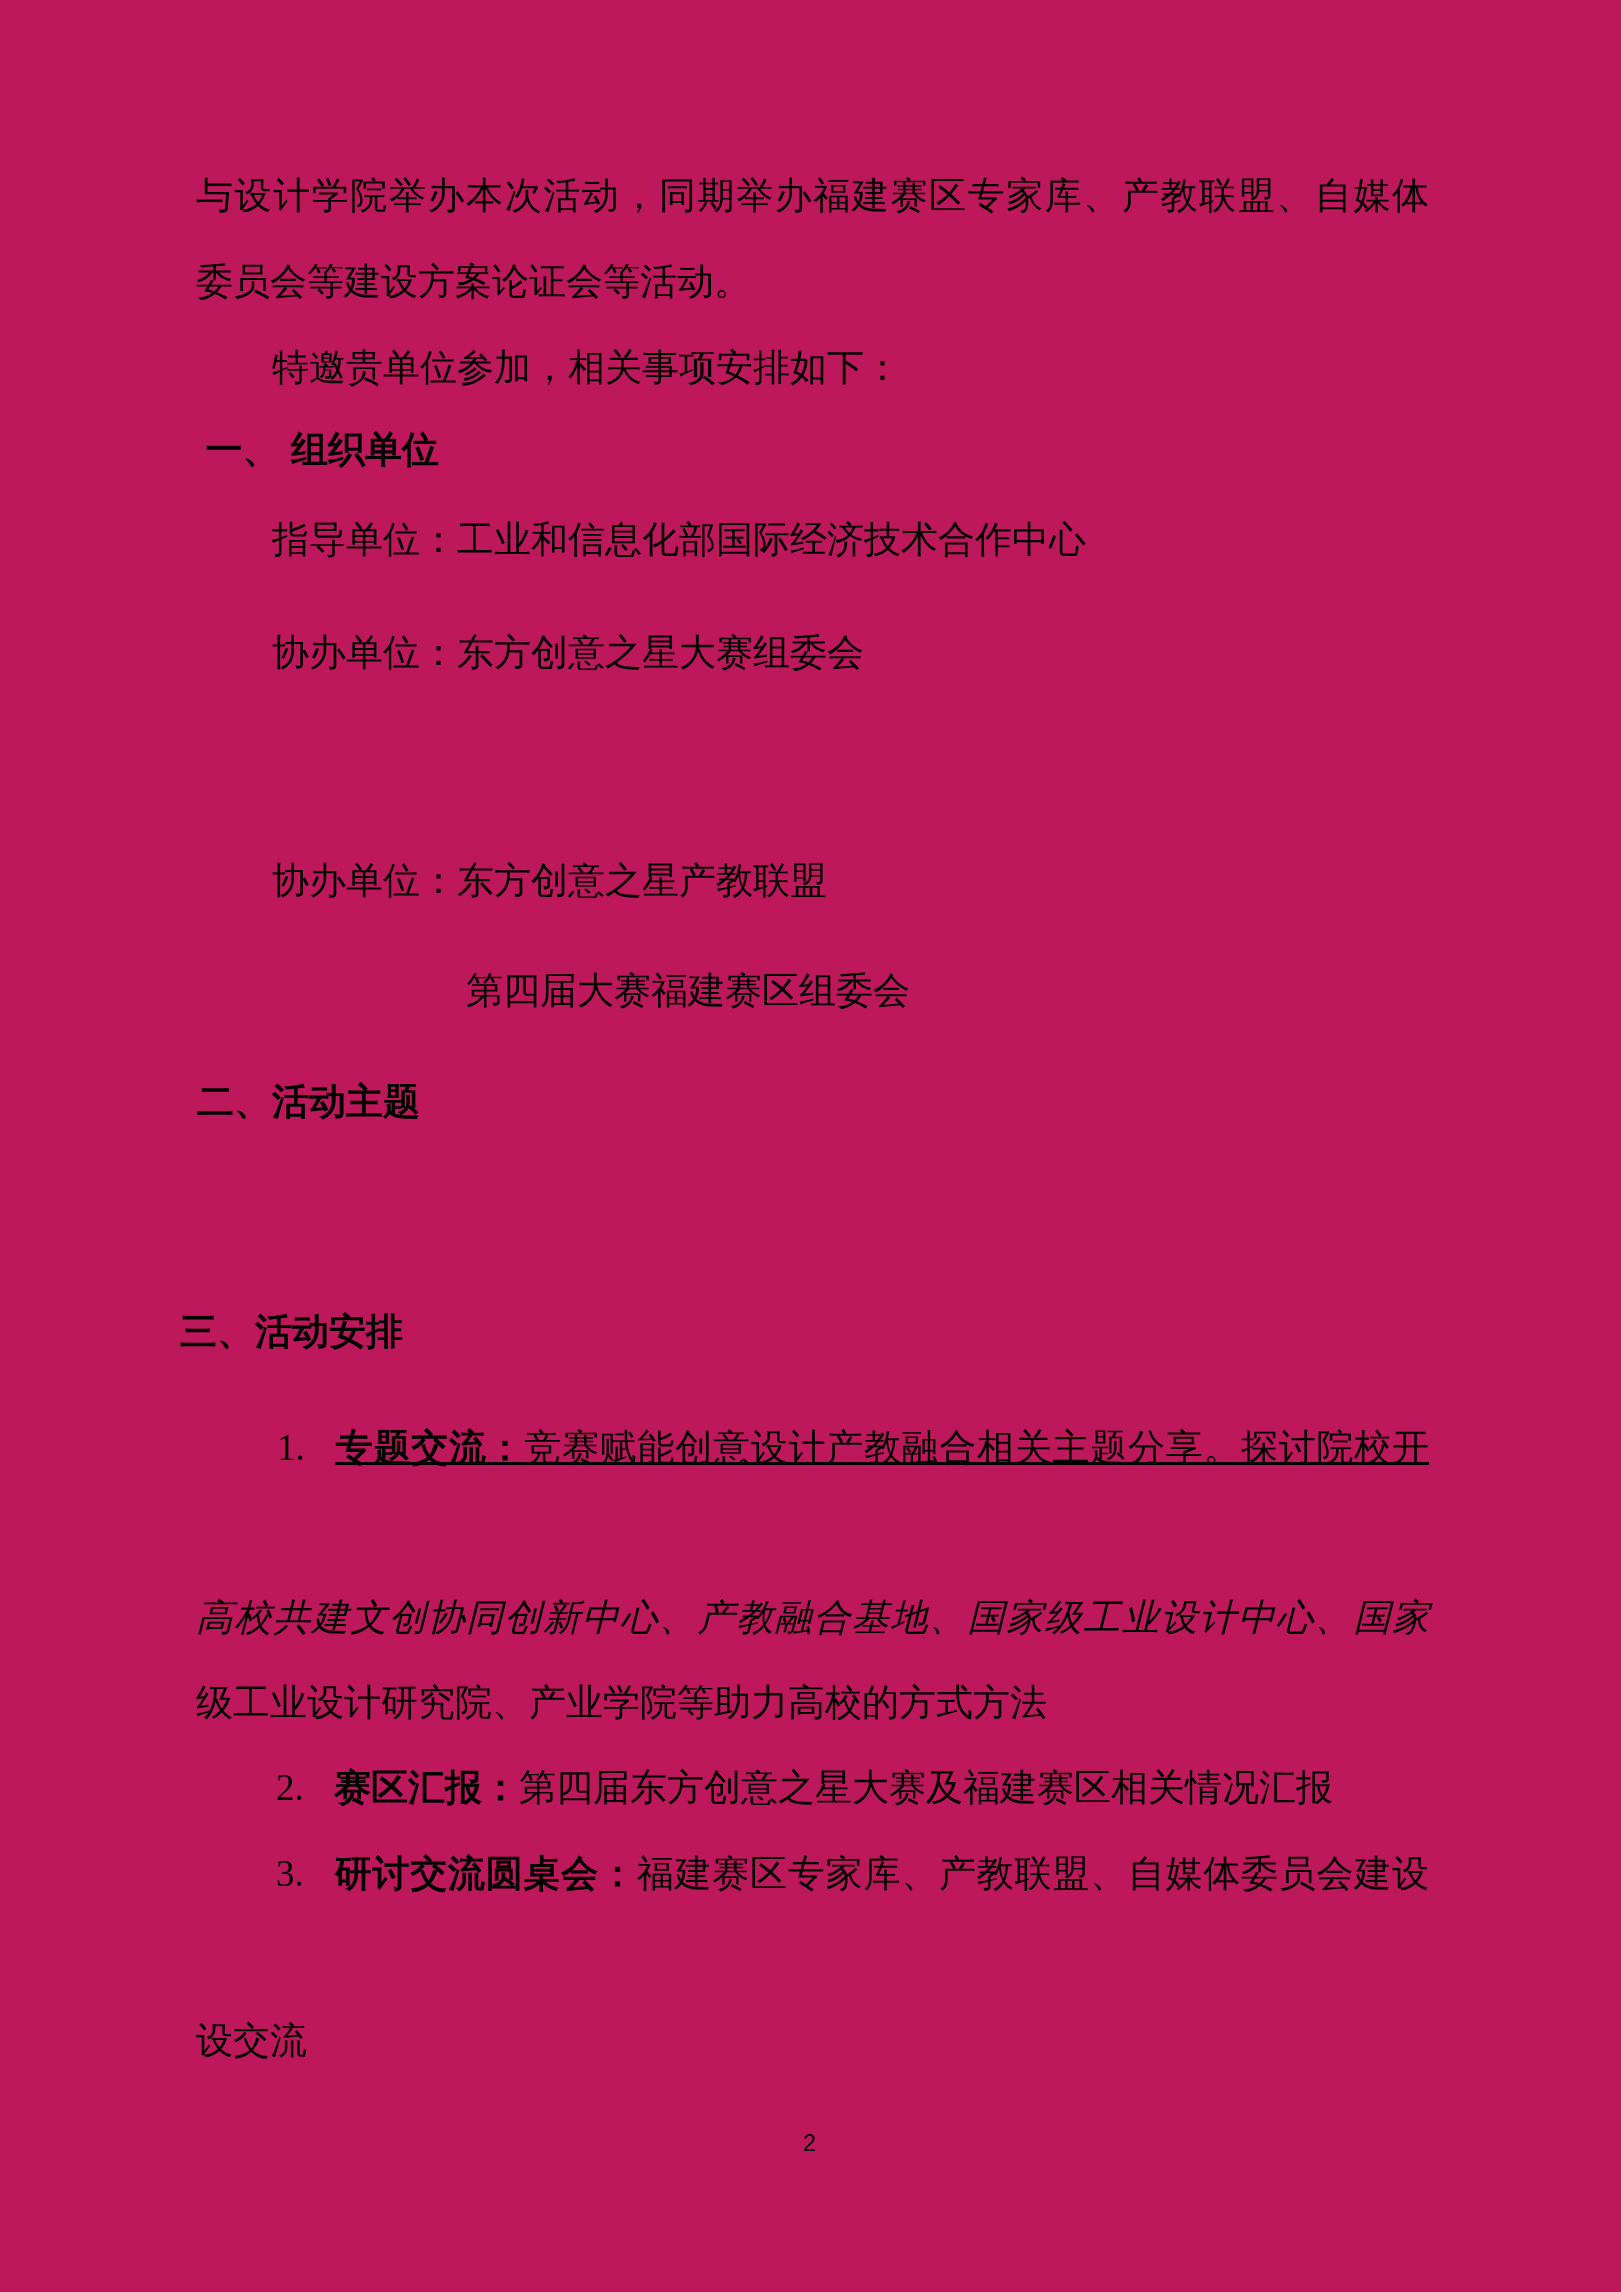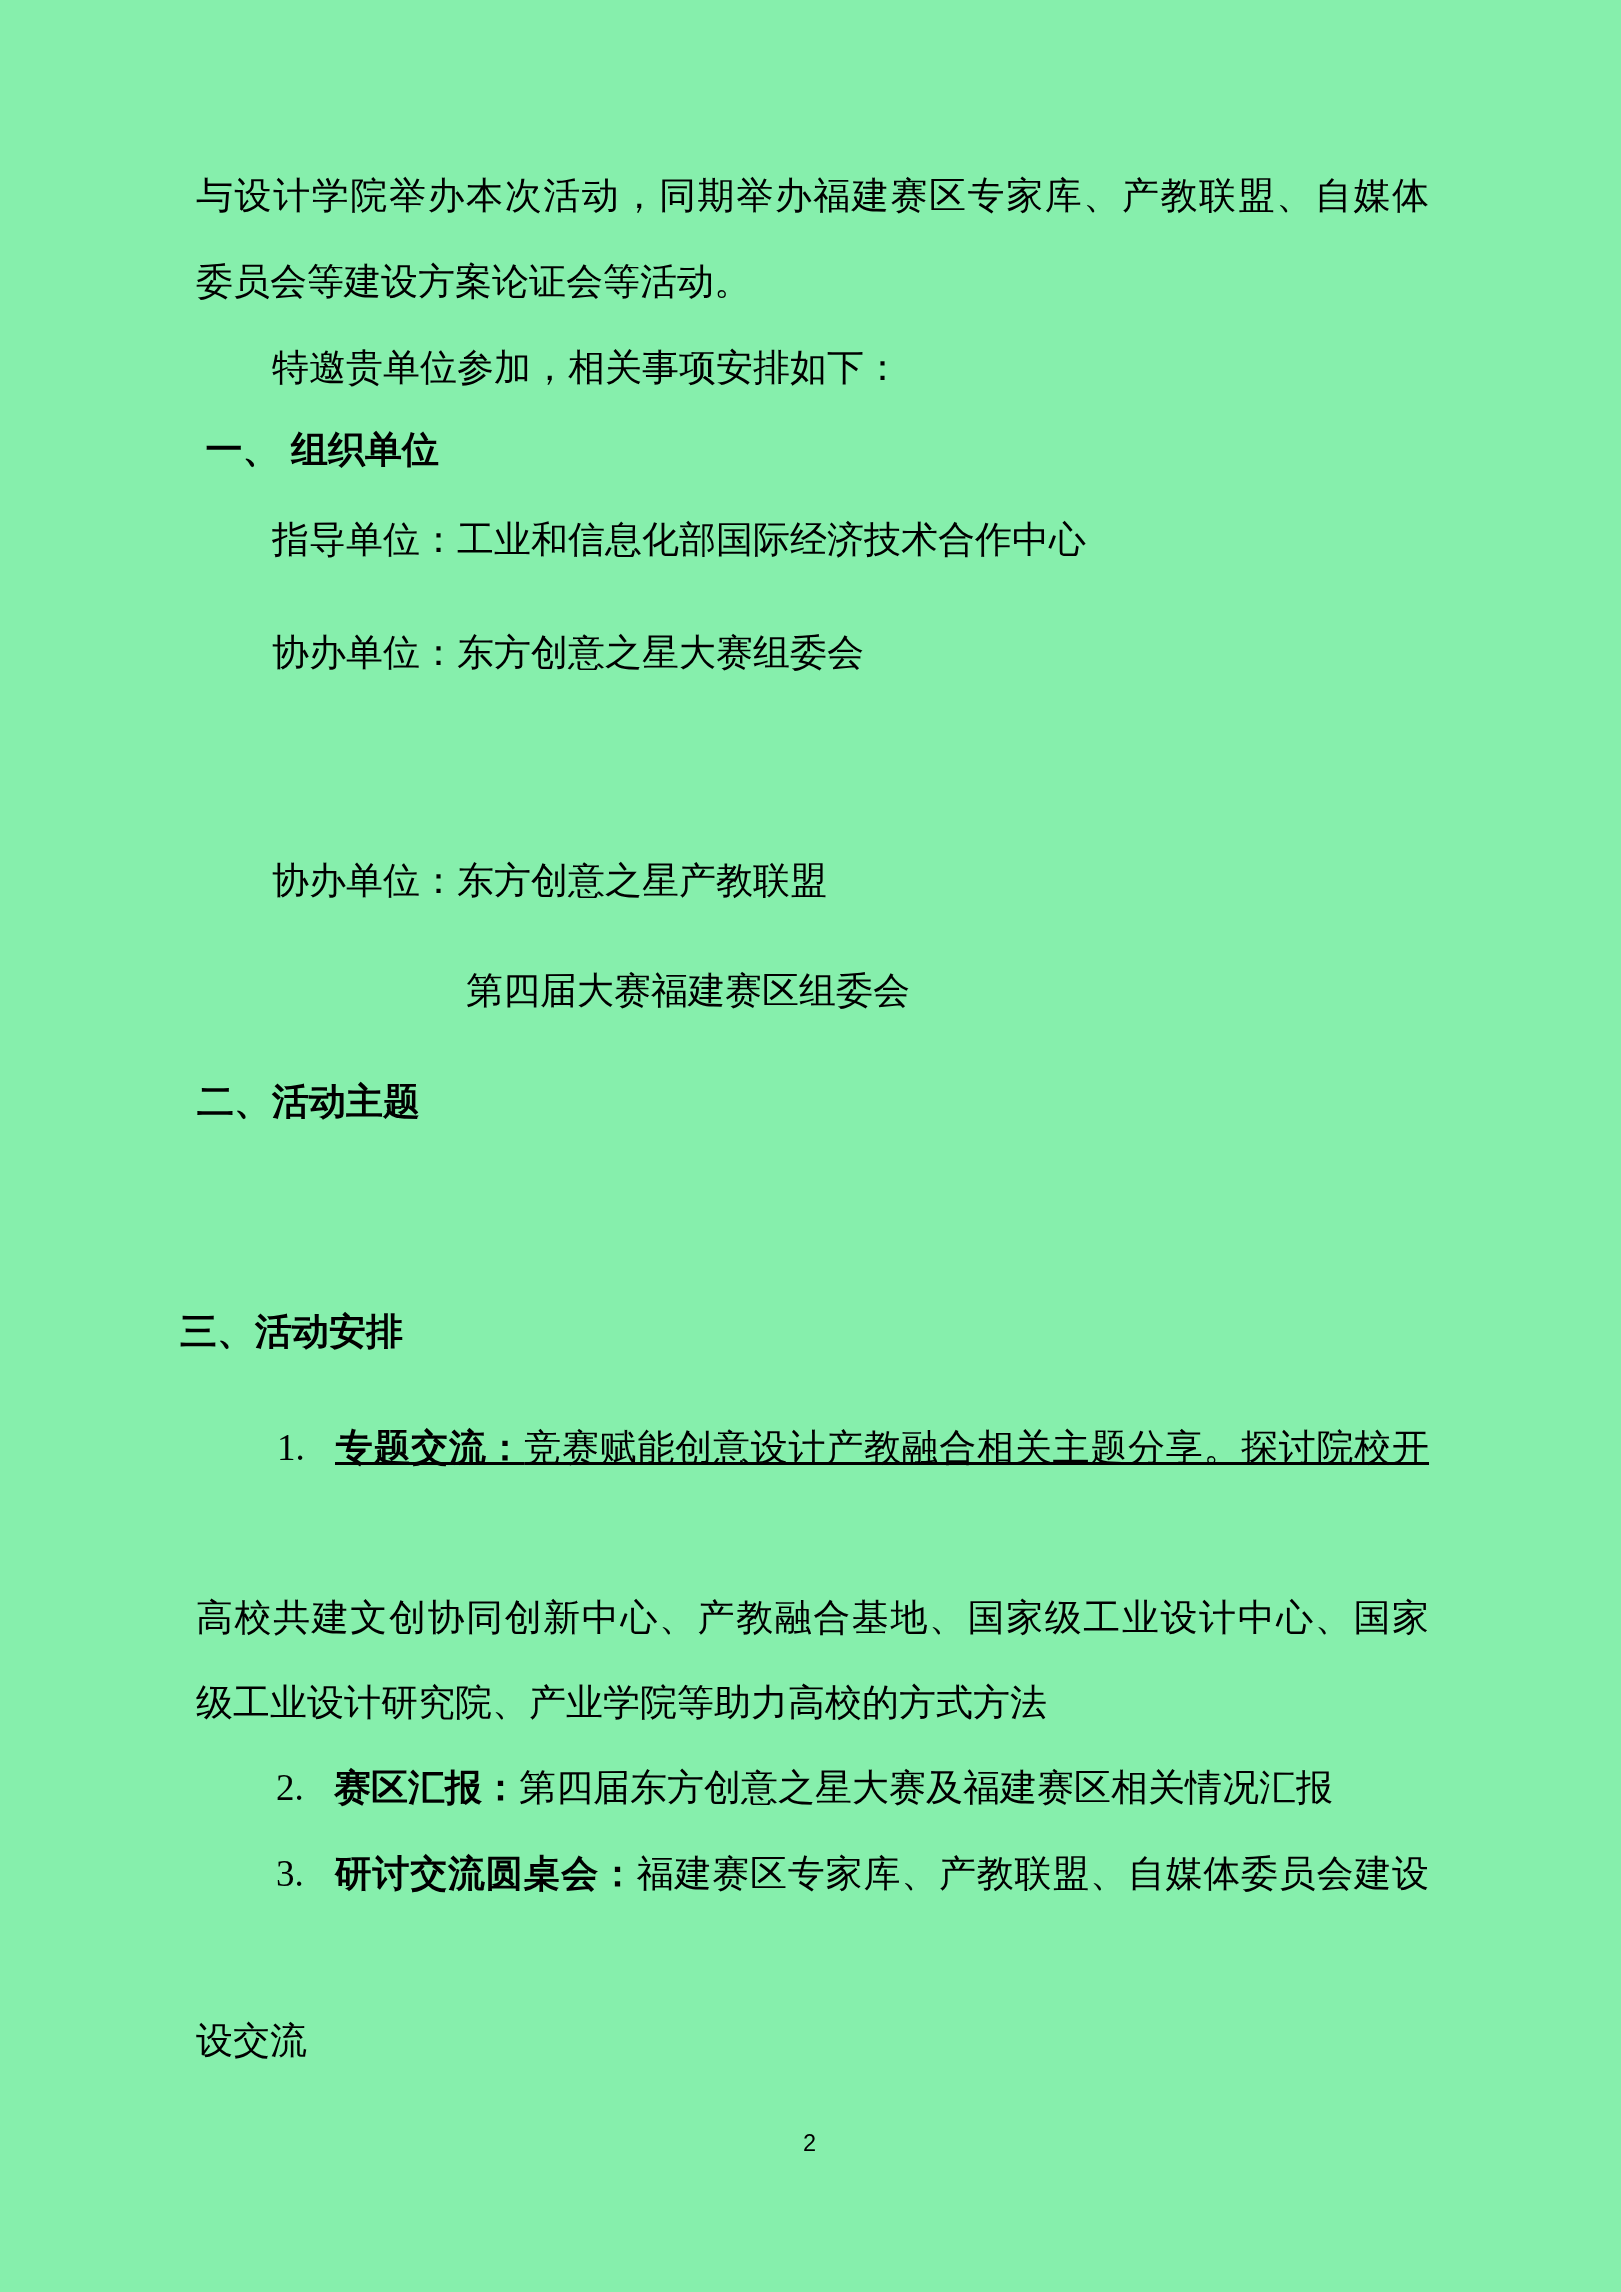--- a/index.html
+++ b/index.html
@@ -1,20 +1,20 @@
 <!DOCTYPE html>
 <html><head>
   <meta charset="utf-8">
   <style>
     html, body { margin: 0; padding: 0; background: #ffffff; }
     .page {
       position: relative;
       width: 1621px;
       height: 2293px;
-      background: #86efac;
+      background: #be185d;
       overflow: hidden;
       color: #000000;
     }
     .line {
       position: absolute;
       font-family: "DejaVu Serif", serif;
       font-size: 37px;
       line-height: 37px;
       height: 37px;
       white-space: nowrap;
@@ -79,21 +79,21 @@
     <span class="h-num" style="width:76px;">二、</span><span>活动主题</span>
   </div>
 
   <div class="line heading" style="left:179px; top:1316px;">
     <span class="h-num" style="width:76px;">三、</span><span>活动安排</span>
   </div>
 
   <div class="line justify" style="left:277px; top:1429px; width:1152px;text-decoration:underline;">
     <span class="item-num">1.</span><span class="item-label">专题交流：</span><span>竞赛赋能创意设计产教融合相关主题分享。探讨院校开</span>
   </div>
-  <div class="line justify" style="left:196px; top:1599px; width:1233px;">高校共建文创协同创新中心、产教融合基地、国家级工业设计中心、国家</div>
+  <div class="line justify" style="left:196px; top:1599px; width:1233px;font-style:italic;">高校共建文创协同创新中心、产教融合基地、国家级工业设计中心、国家</div>
   <div class="line" style="left:196px; top:1684px;">级工业设计研究院、产业学院等助力高校的方式方法</div>
 
   <div class="line" style="left:276px; top:1769px;">
     <span class="item-num">2.</span><span class="item-label">赛区汇报：</span><span>第四届东方创意之星大赛及福建赛区相关情况汇报</span>
   </div>
 
   <div class="line justify" style="left:276px; top:1855px; width:1153px;">
     <span class="item-num">3.</span><span class="item-label">研讨交流圆桌会：</span><span>福建赛区专家库、产教联盟、自媒体委员会建设</span>
   </div>
   <div class="line" style="left:196px; top:2022px;">设交流</div>

